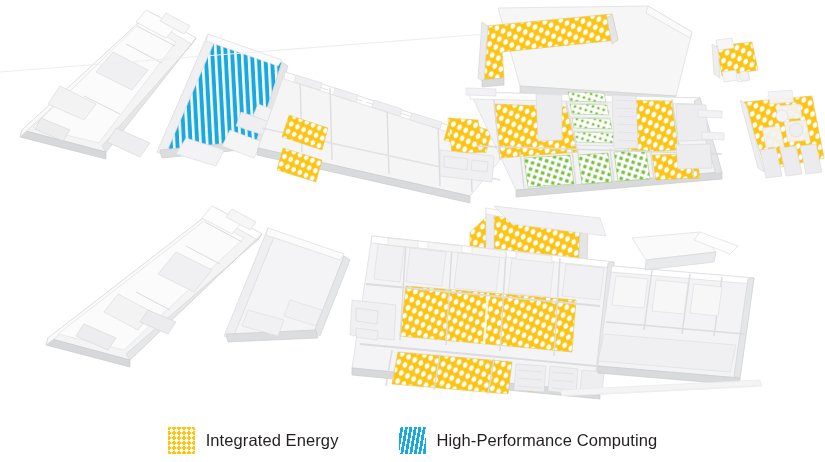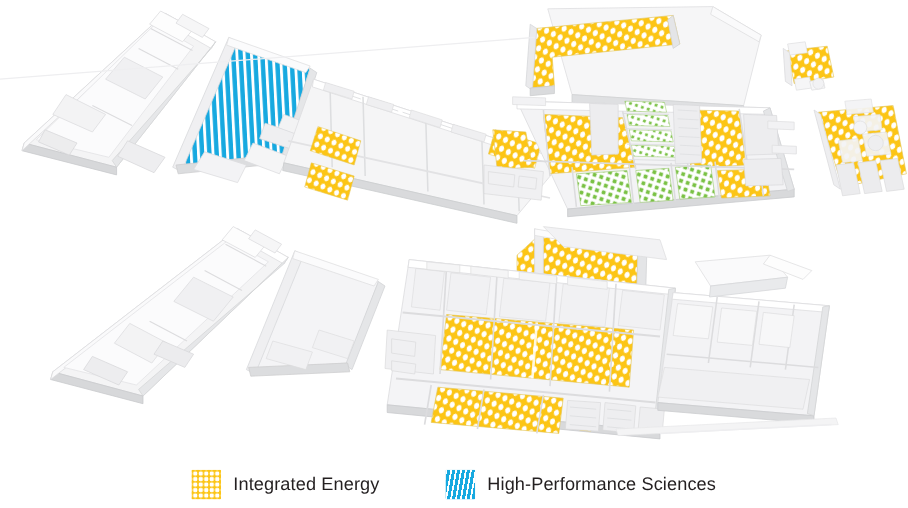--- a/index.html
+++ b/index.html
@@ -420,18 +420,18 @@
 
   <div id="legend">
 
     <div class="legend-item">
       <div class="swatch sw-dots"></div>
       <div class="legend-label">Integrated Energy</div>
     </div>
 
     <div class="legend-item">
       <div class="swatch sw-stripes"></div>
-      <div class="legend-label">High-Performance Sciences</div>
+      <div class="legend-label">High-Performance Computing</div>
     </div>
 
 
   </div>
 </div>
 
 </body></html>

